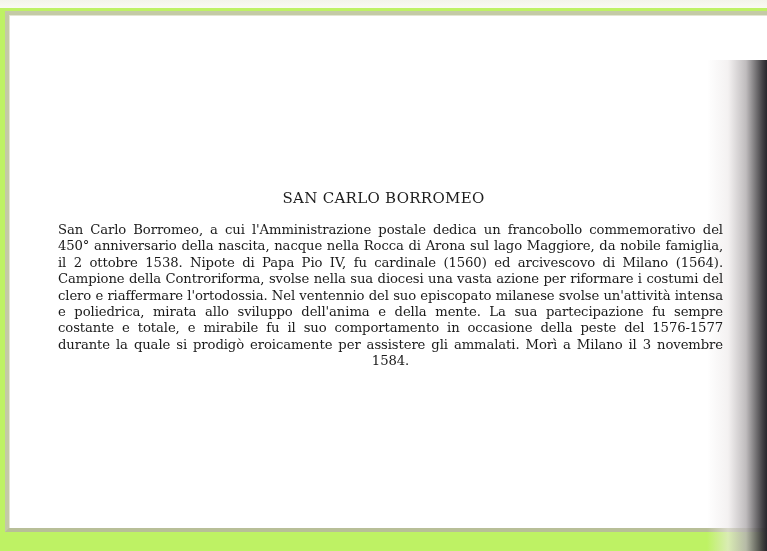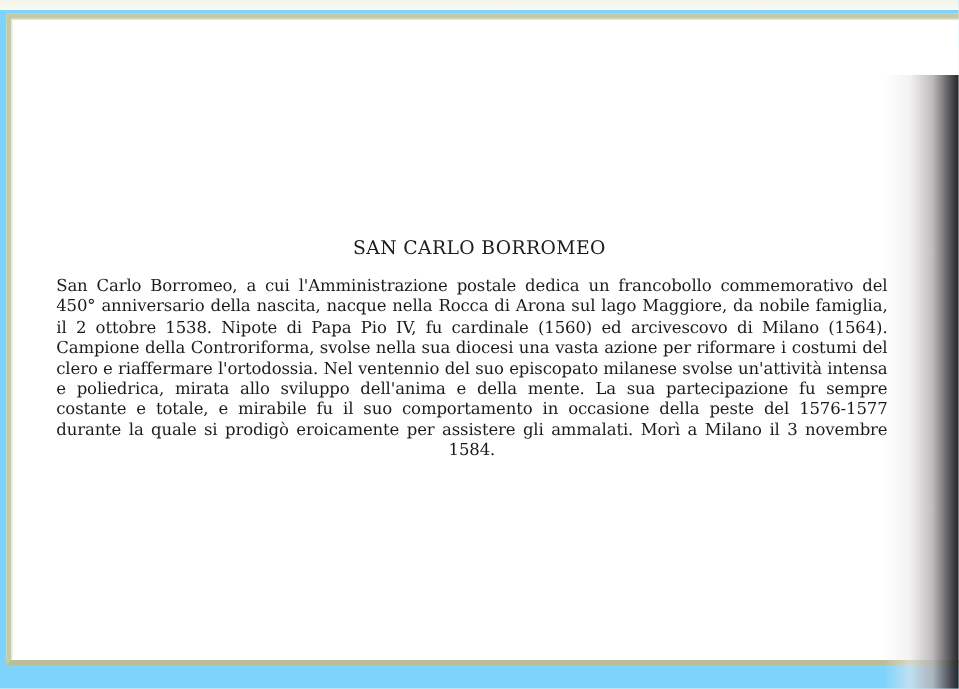--- a/index.html
+++ b/index.html
@@ -13,21 +13,21 @@
       position: relative;
       overflow: hidden;
       font-family: "DejaVu Serif", "Liberation Serif", serif;
     }
     .page {
       position: absolute;
       left: 0;
       top: 0;
       width: 767px;
       height: 551px;
-      background: #7dd3fc;
+      background: #bef264;
     }
     .top-strip {
       position: absolute;
       left: 0; top: 0;
       width: 767px; height: 8px;
       background: linear-gradient(#f3f4ea, #fafaf2);
     }
     .frame {
       position: absolute;
       left: 5px;
@@ -71,21 +71,21 @@
       left: 0;
       width: 767px;
       top: 189px;
       text-align: center;
       font-size: 15px;
       letter-spacing: 0.3px;
       color: #1d1d1d;
     }
     .body-text {
       position: absolute;
-      left: 45px;
+      left: 58px;
       top: 222px;
       width: 665px;
       font-size: 13.2px;
       line-height: 16.4px;
       color: #1a1a1a;
       text-align: justify;
       text-align-last: center;
       letter-spacing: -0.1px;
     }
   </style>

